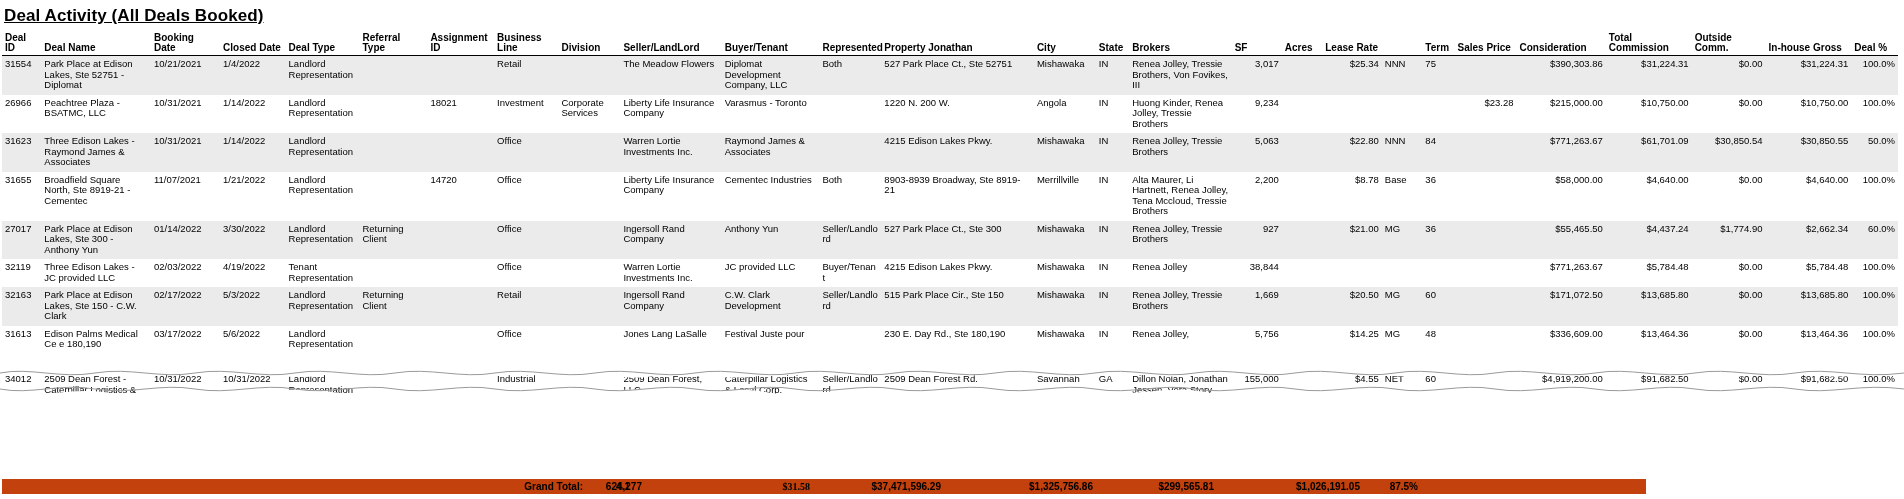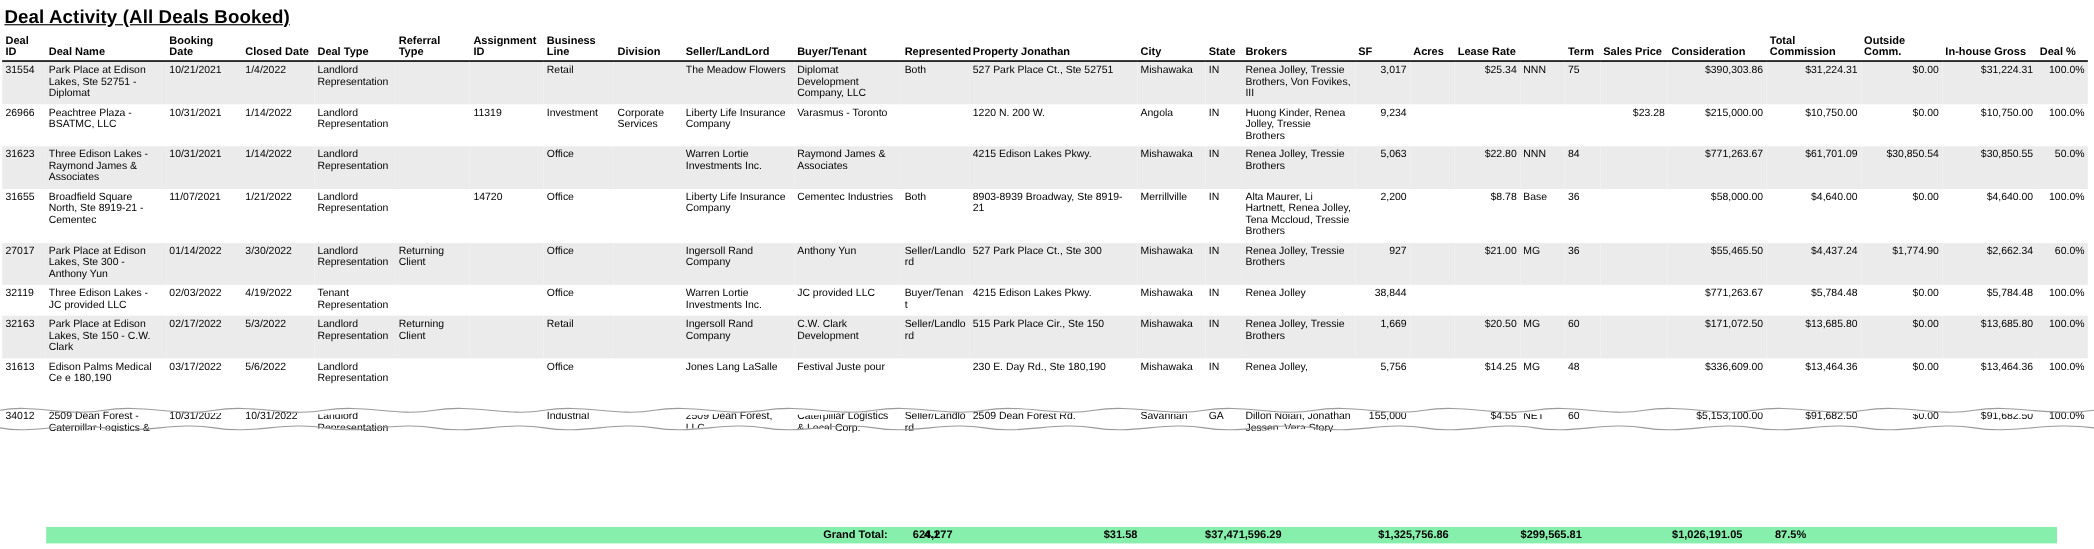--- a/index.html
+++ b/index.html
@@ -86,26 +86,25 @@
   col.c-totcomm    { width: 72px; }
   col.c-outcomm    { width: 62px; }
   col.c-inhouse    { width: 72px; }
   col.c-dealpct    { width: 39px; }
 
   
   .total-bar {
     position: absolute;
     left: 2px;
     bottom: 5px;
-    width: 1828px;
+    width: 1644px;
     height: 15px;
-    background: #86efac;
+    background: #c2410c;
     font-size: 10px;
     font-weight: bold;
-    margin-left: 40px;
   }
   .total-bar .cell {
     position: absolute;
     top: 2px;
     white-space: nowrap;
   }
   
   .tear {
     position: absolute;
     left: 0;
@@ -214,21 +213,21 @@
         <td class="num">100.0%</td>
       </tr>
 
       <tr class="row-plain">
         <td>26966</td>
         <td>Peachtree Plaza - BSATMC, LLC</td>
         <td>10/31/2021</td>
         <td>1/14/2022</td>
         <td>Landlord Representation</td>
         <td></td>
-        <td>11319</td>
+        <td>18021</td>
         <td>Investment</td>
         <td>Corporate Services</td>
         <td>Liberty Life Insurance Company</td>
         <td>Varasmus - Toronto</td>
         <td></td>
         <td>1220 N. 200 W.</td>
         <td>Angola</td>
         <td>IN</td>
         <td>Huong Kinder, Renea Jolley, Tressie Brothers</td>
         <td class="num">9,234</td>
@@ -470,21 +469,21 @@
         <td>2509 Dean Forest Rd.</td>
         <td>Savannah</td>
         <td>GA</td>
         <td>Dillon Nolan, Jonathan Jessen, Vera Story</td>
         <td class="num">155,000</td>
         <td class="num"></td>
         <td class="num">$4.55</td>
         <td>NET</td>
         <td>60</td>
         <td class="num"></td>
-        <td class="num">$5,153,100.00</td>
+        <td class="num">$4,919,200.00</td>
         <td class="num">$91,682.50</td>
         <td class="num">$0.00</td>
         <td class="num">$91,682.50</td>
         <td class="num">100.0%</td>
       </tr>
 
     </tbody>
   </table>
 
   <div class="tear" style="top:356px;">
@@ -517,21 +516,21 @@
                C1230,39 1260,27 1295,33 C1330,39 1360,27 1395,33 C1430,39 1460,27 1495,33
                C1530,39 1560,27 1595,33 C1630,39 1660,27 1695,33 C1730,39 1760,27 1795,33
                C1830,39 1860,27 1904,33" fill="none" stroke="#9a9a9a" stroke-width="1"></path>
     </svg>
   </div>
 
   <div class="total-bar">
     <span class="cell" style="right:1063px;">Grand Total:</span>
     <span class="cell" style="right:1004px;">624,277</span>
     <span class="cell" style="right:1016px;">4.1</span>
-    <span class="cell" style="right:836px;">$31.58</span>
+    <span class="cell" style="right:836px;font-family:Liberation Serif, serif;">$31.58</span>
     <span class="cell" style="right:705px;">$37,471,596.29</span>
     <span class="cell" style="right:553px;">$1,325,756.86</span>
     <span class="cell" style="right:432px;">$299,565.81</span>
     <span class="cell" style="right:286px;">$1,026,191.05</span>
     <span class="cell" style="right:228px;">87.5%</span>
   </div>
 
 </div>
 
 </body></html>

